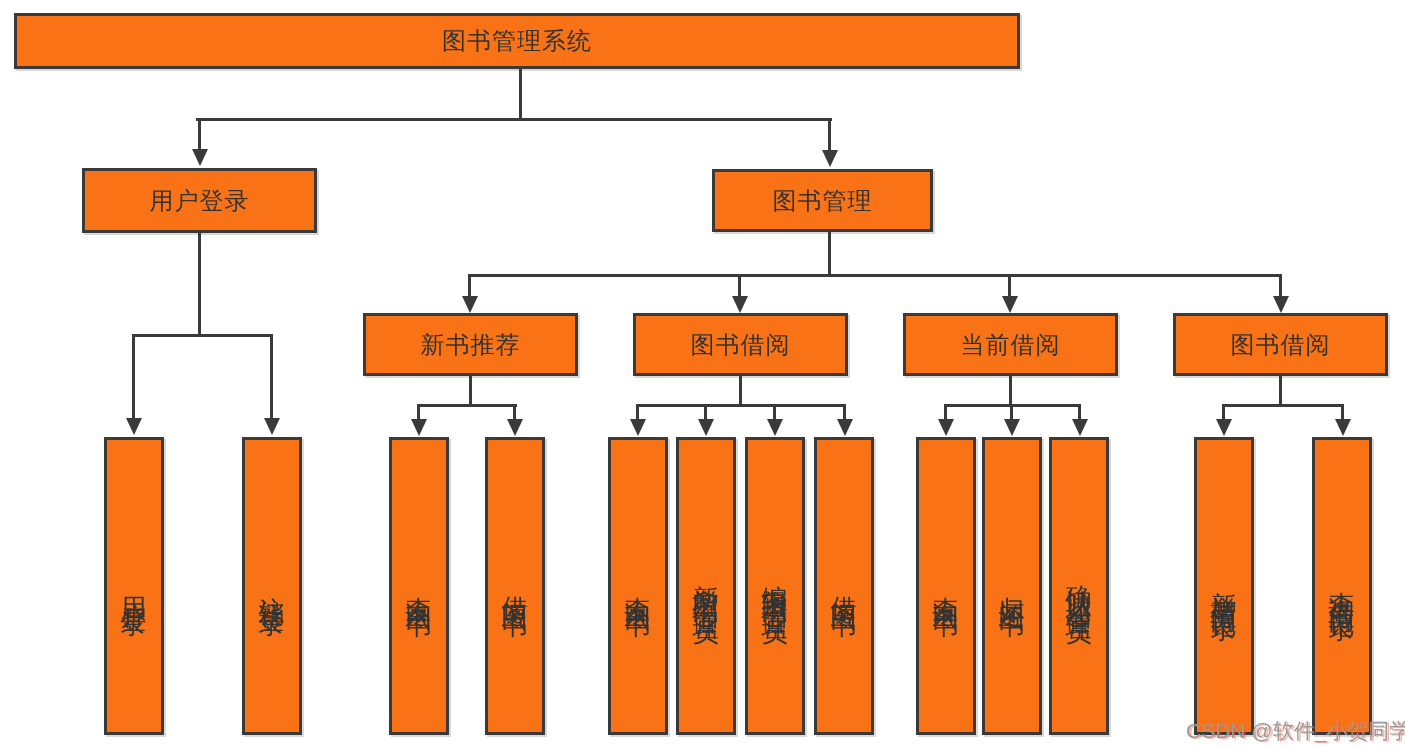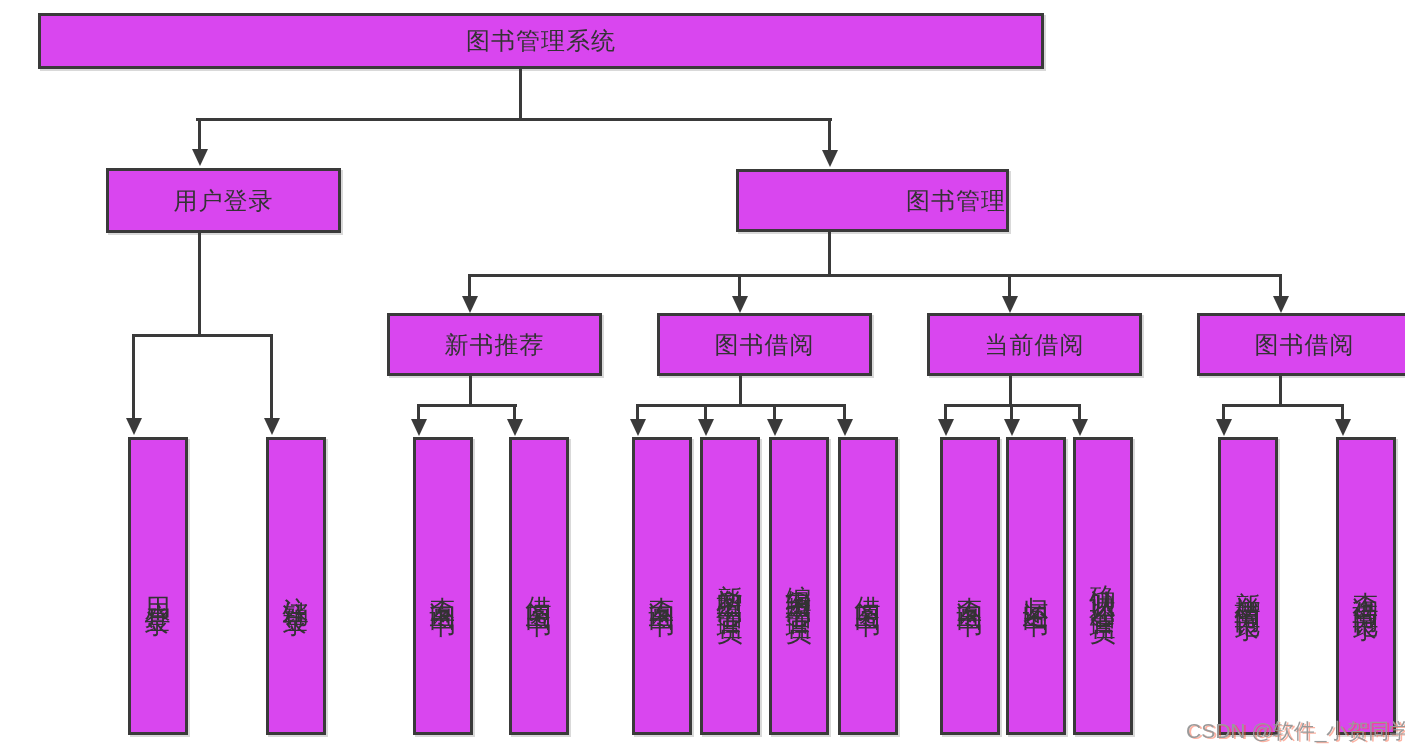--- a/index.html
+++ b/index.html
@@ -5,27 +5,26 @@
   html,body{margin:0;padding:0;background:#ffffff;}
   .canvas{
     position:relative;
     width:1405px;height:747px;
     background:#ffffff;
     font-family:"Liberation Sans","DejaVu Sans",sans-serif;
     overflow:hidden;
   }
   .box{
     position:absolute;
-    background:#d946ef;
+    background:#f97316;
     border:3px solid #3a3a3a;
     box-sizing:border-box;
     display:flex;align-items:center;justify-content:center;
     color:#333333;
     box-shadow:2px 2px 0 rgba(120,120,120,0.28);
-    margin-left:24px;
   }
   .h-label{font-size:24px;letter-spacing:1px;}
   .vbox{
     writing-mode:vertical-rl;
     text-orientation:mixed;
     font-size:26px;
     letter-spacing:5px;
     line-height:1;
     color:#333333;
   }
@@ -58,21 +57,21 @@
   <div class="vline" style="left:519px;top:66px;height:54px;"></div>
   <div class="hline" style="left:196px;top:118px;width:636px;"></div>
   <div class="vline" style="left:198px;top:118px;height:33px;"></div>
   <div class="arrow" style="left:192px;top:149px;"></div>
   <div class="vline" style="left:828px;top:118px;height:34px;"></div>
   <div class="arrow" style="left:822px;top:150px;"></div>
 
   <div class="box" style="left:82px;top:168px;width:235px;height:65px;">
     <span class="h-label">用户登录</span>
   </div>
-  <div class="box" style="left:712px;top:169px;width:273px;height:63px;justify-content:flex-end;">
+  <div class="box" style="left:712px;top:169px;width:221px;height:63px;">
     <span class="h-label">图书管理</span>
   </div>
 
   <div class="vline" style="left:198px;top:231px;height:106px;"></div>
   <div class="hline" style="left:132px;top:334px;width:141px;"></div>
   <div class="vline" style="left:132px;top:334px;height:85px;"></div>
   <div class="arrow" style="left:126px;top:418px;"></div>
   <div class="vline" style="left:270px;top:334px;height:85px;"></div>
   <div class="arrow" style="left:264px;top:418px;"></div>
 

